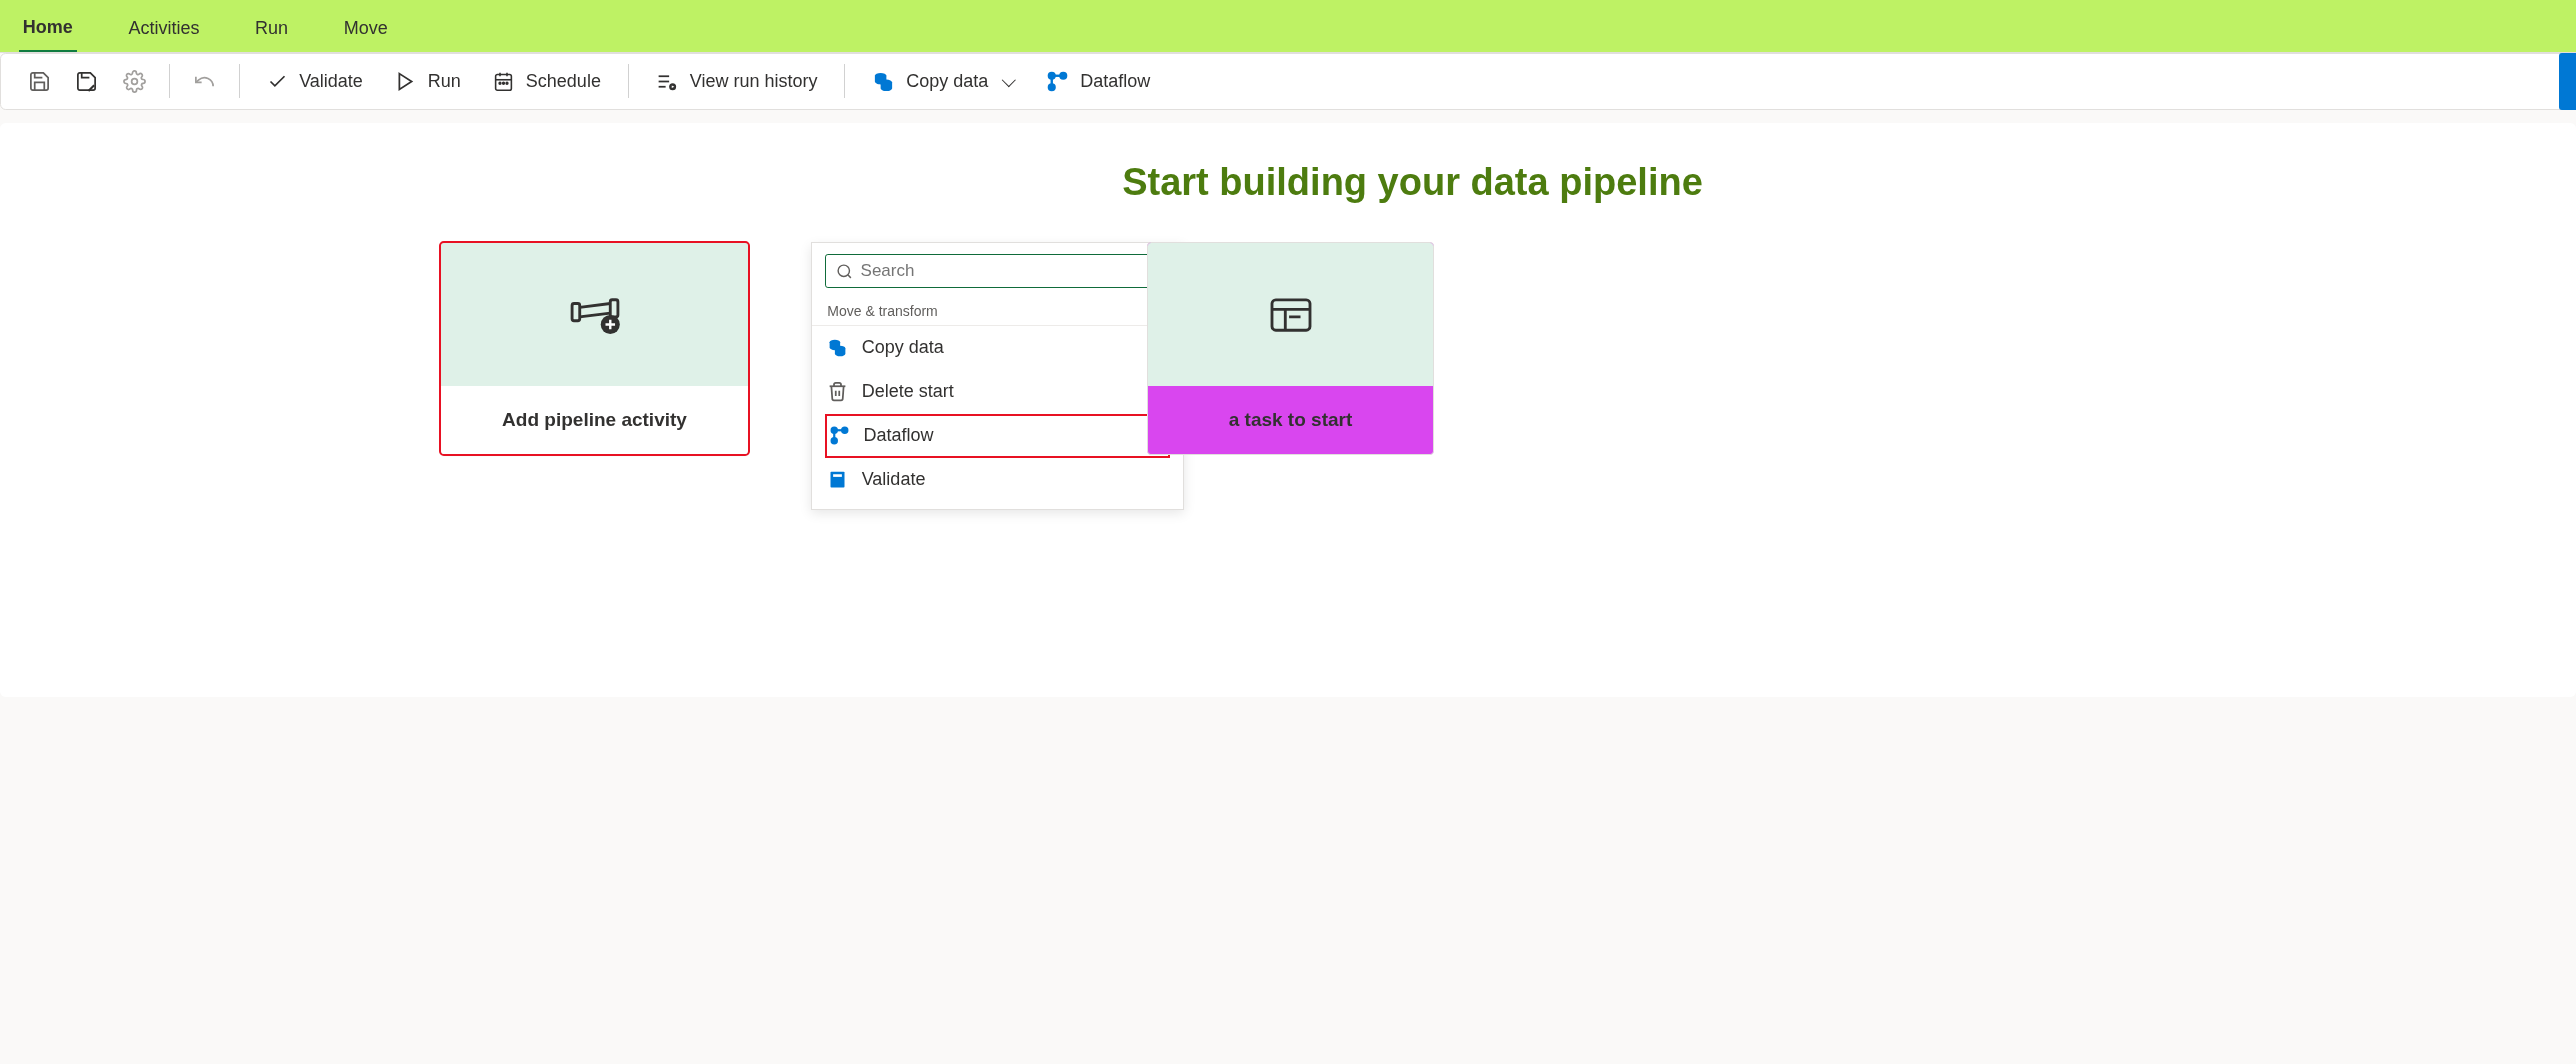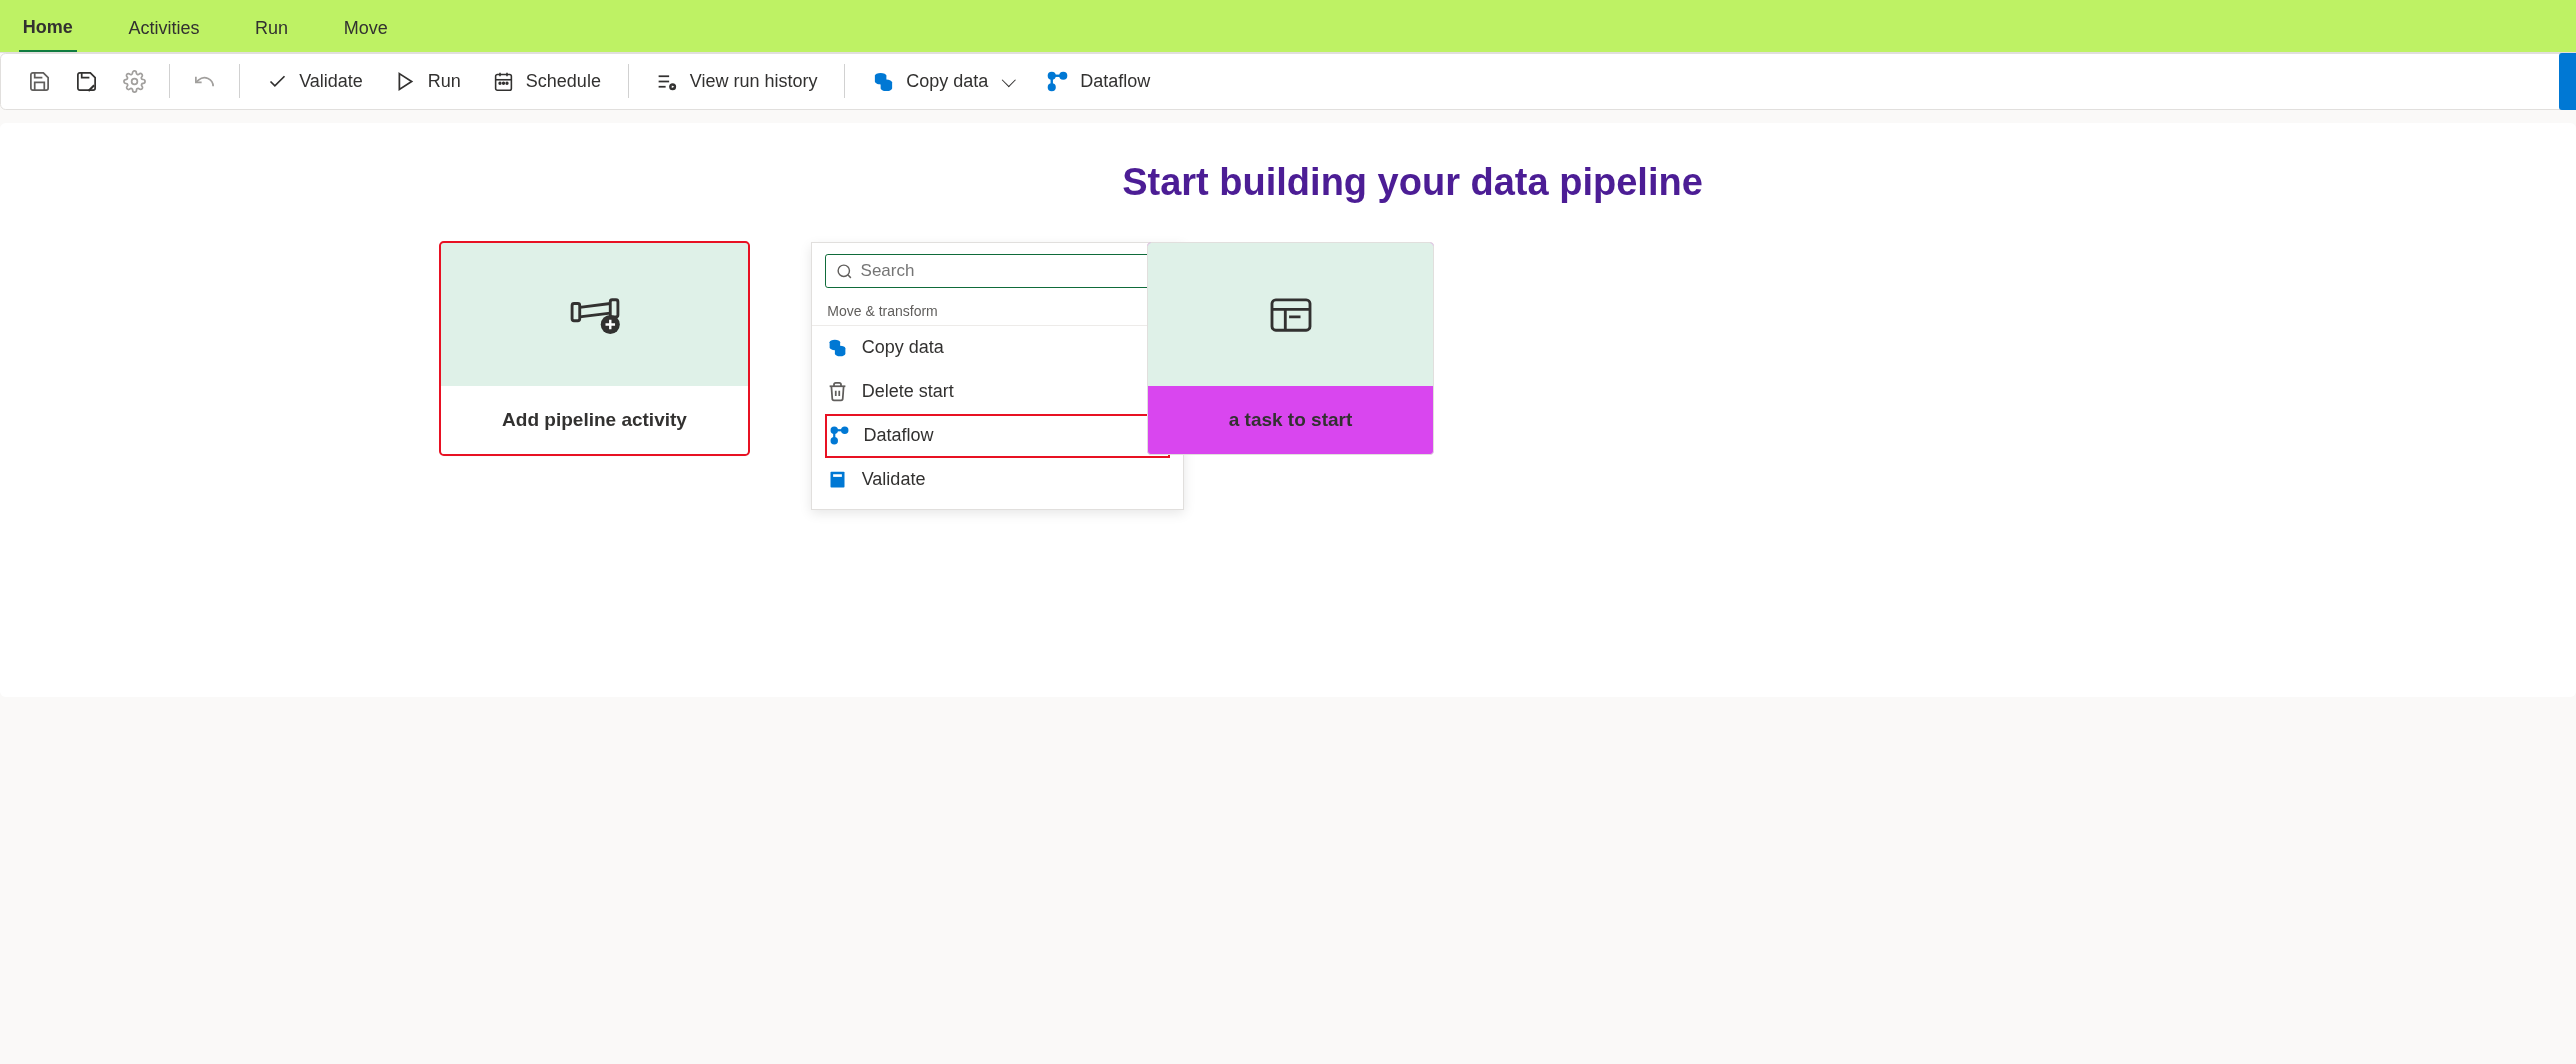--- a/index.html
+++ b/index.html
@@ -69,21 +69,21 @@
       background: #ffffff;
       margin-top: 13.4px;
       border-radius: 5.7px;
       padding: 38px 0;
       min-height: 574px;
     }
     .main-heading {
       text-align: center;
       font-size: 38px;
       font-weight: 600;
-      color: #4c1d95;
+      color: #4d7c0f;
       margin-bottom: 38px;
       margin-left: 249px;
     }
     .cards-area {
       display: flex;
       gap: 27px;
       justify-content: flex-start;
       padding-left: 440px;
       position: relative;
     }

